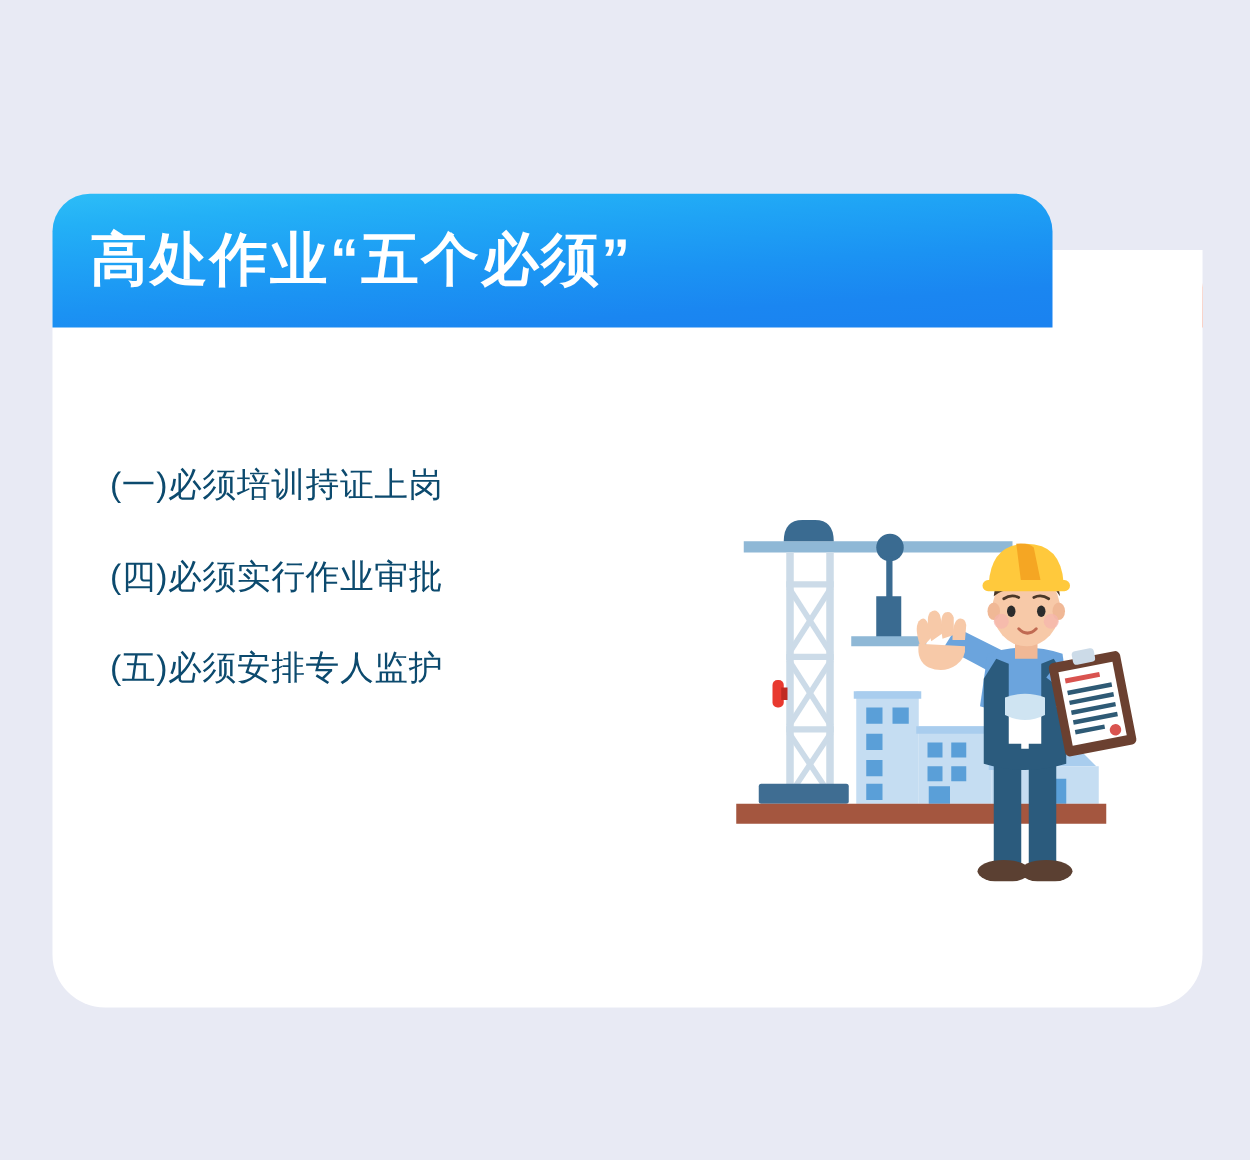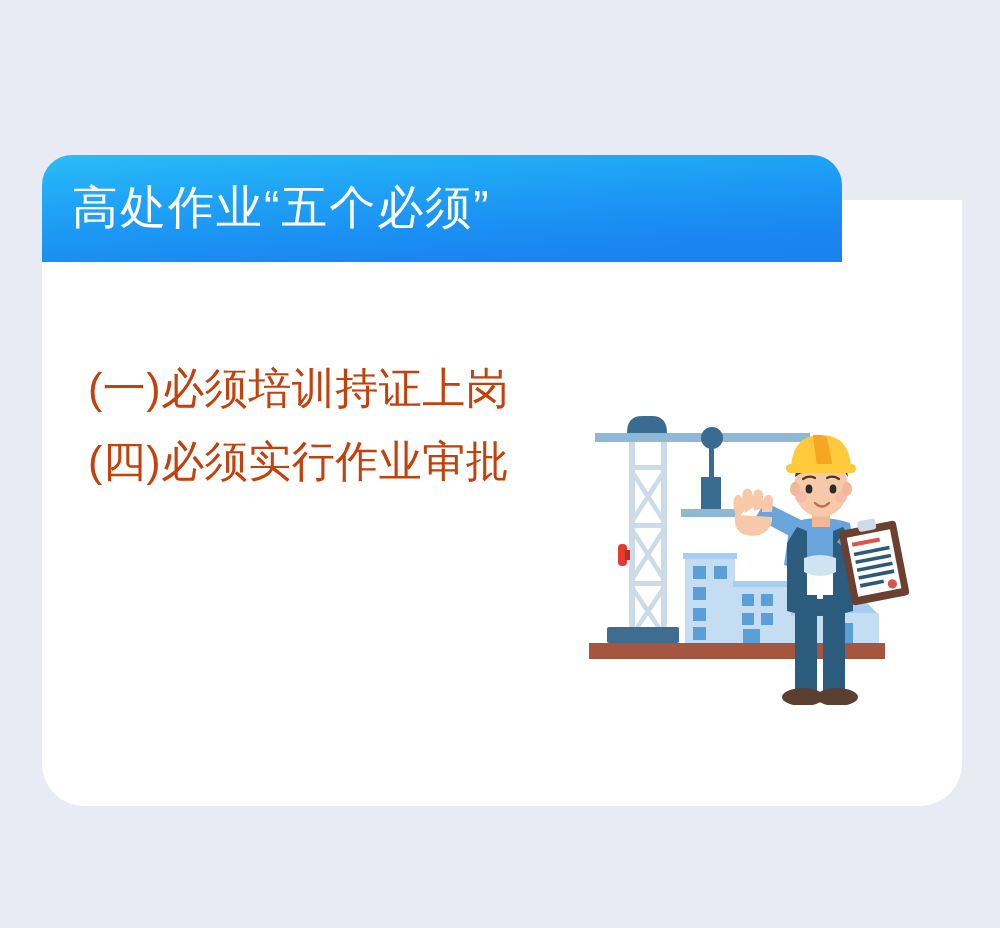--- a/index.html
+++ b/index.html
@@ -58,39 +58,39 @@
     background: linear-gradient(176deg, #2dbdf7 0%, #23b0f6 16%, #1fa3f5 34%, #1b93f3 58%, #1a86f1 80%, #1a82f0 100%);
     border-radius: 30px 30px 0 0;
     z-index: 3;
     display: flex;
     align-items: center;
   }
 
   .header-title {
     color: #ffffff;
     font-size: 46px;
-    font-weight: normal;
+    font-weight: bold;
     letter-spacing: 2px;
     margin-left: 30px;
     white-space: nowrap;
     line-height: 1;
     padding-bottom: 4px;
   }
 
   
   .list {
     position: absolute;
     left: 88px;
     top: 352px;
     z-index: 4;
   }
 
   .list-item {
-    color: #c2410c;
-    font-size: 43px;
+    color: #0c4a6e;
+    font-size: 27px;
     line-height: 73px;
     letter-spacing: 0.5px;
     white-space: nowrap;
   }
 
   
   .illustration {
     position: absolute;
     left: 585px;
     top: 405px;
@@ -109,20 +109,21 @@
 
   <div class="card"></div>
 
   <div class="header">
     <div class="header-title">高处作业“五个必须”</div>
   </div>
 
   <div class="list">
     <div class="list-item">(一)必须培训持证上岗</div>
     <div class="list-item">(四)必须实行作业审批</div>
+    <div class="list-item">(五)必须安排专人监护</div>
   </div>
 
   <div class="illustration">
     <svg viewBox="0 0 370 300" xmlns="http://www.w3.org/2000/svg">
 
       <g>
 
         <rect x="10" y="28" width="215" height="9" fill="#8fb8d6"></rect>
 
         <path d="M42 28 q0 -17 15 -17 h10 q15 0 15 17 z" fill="#3a6b91"></path>

